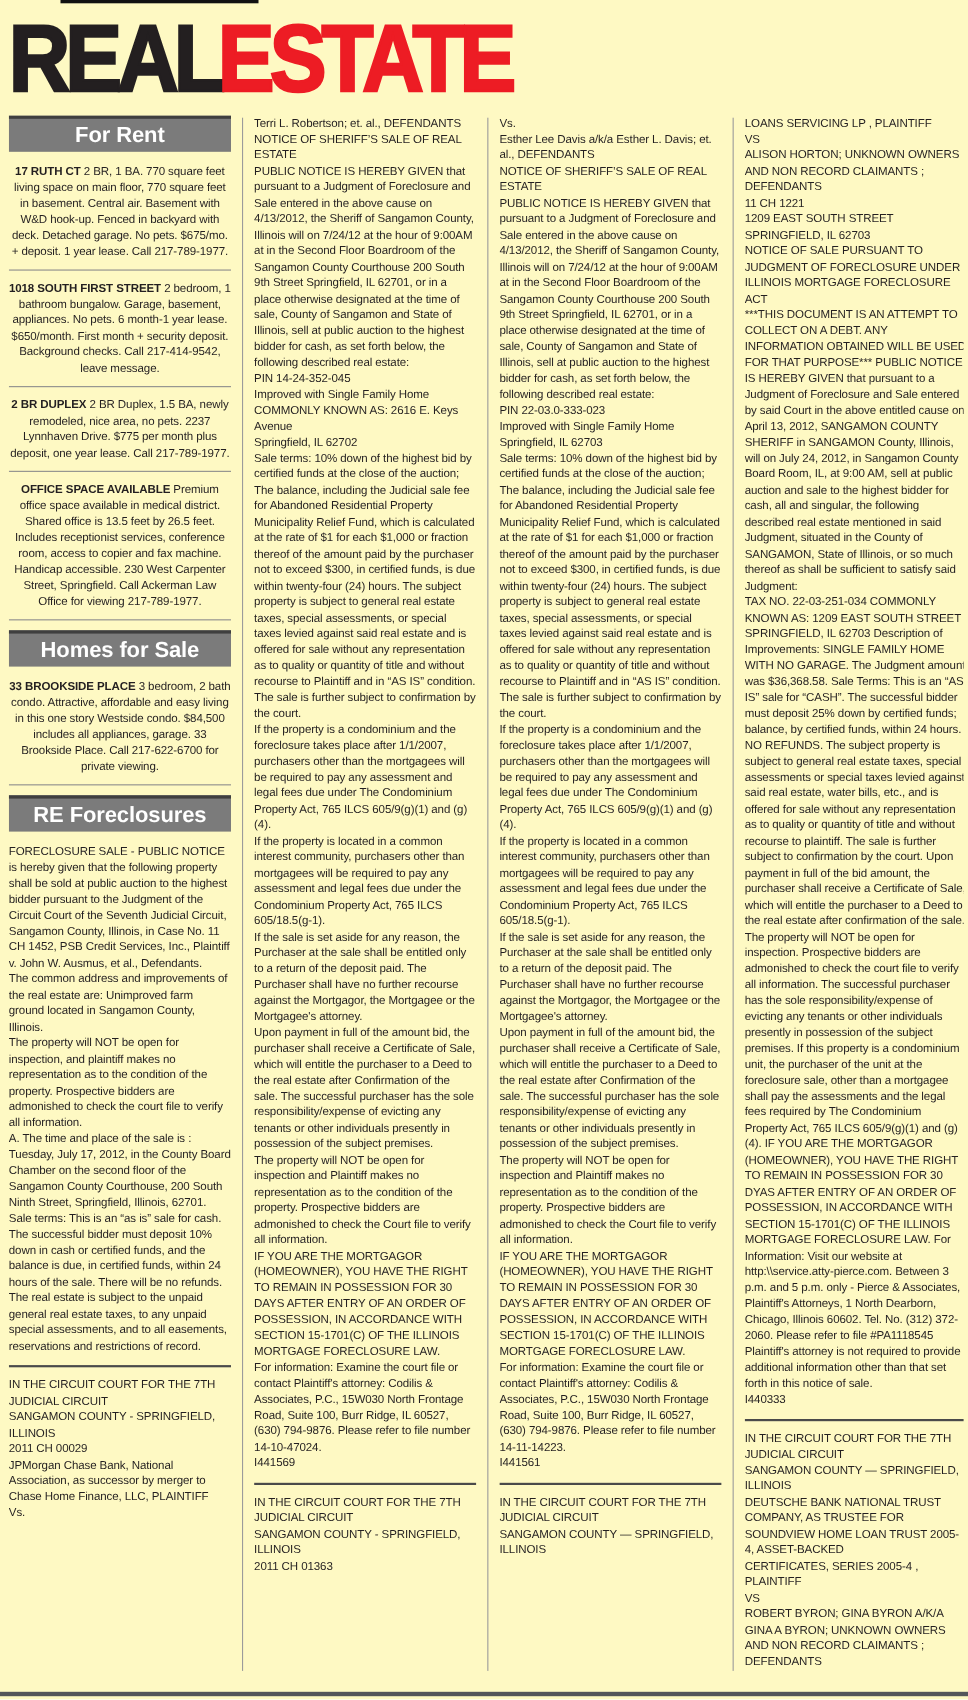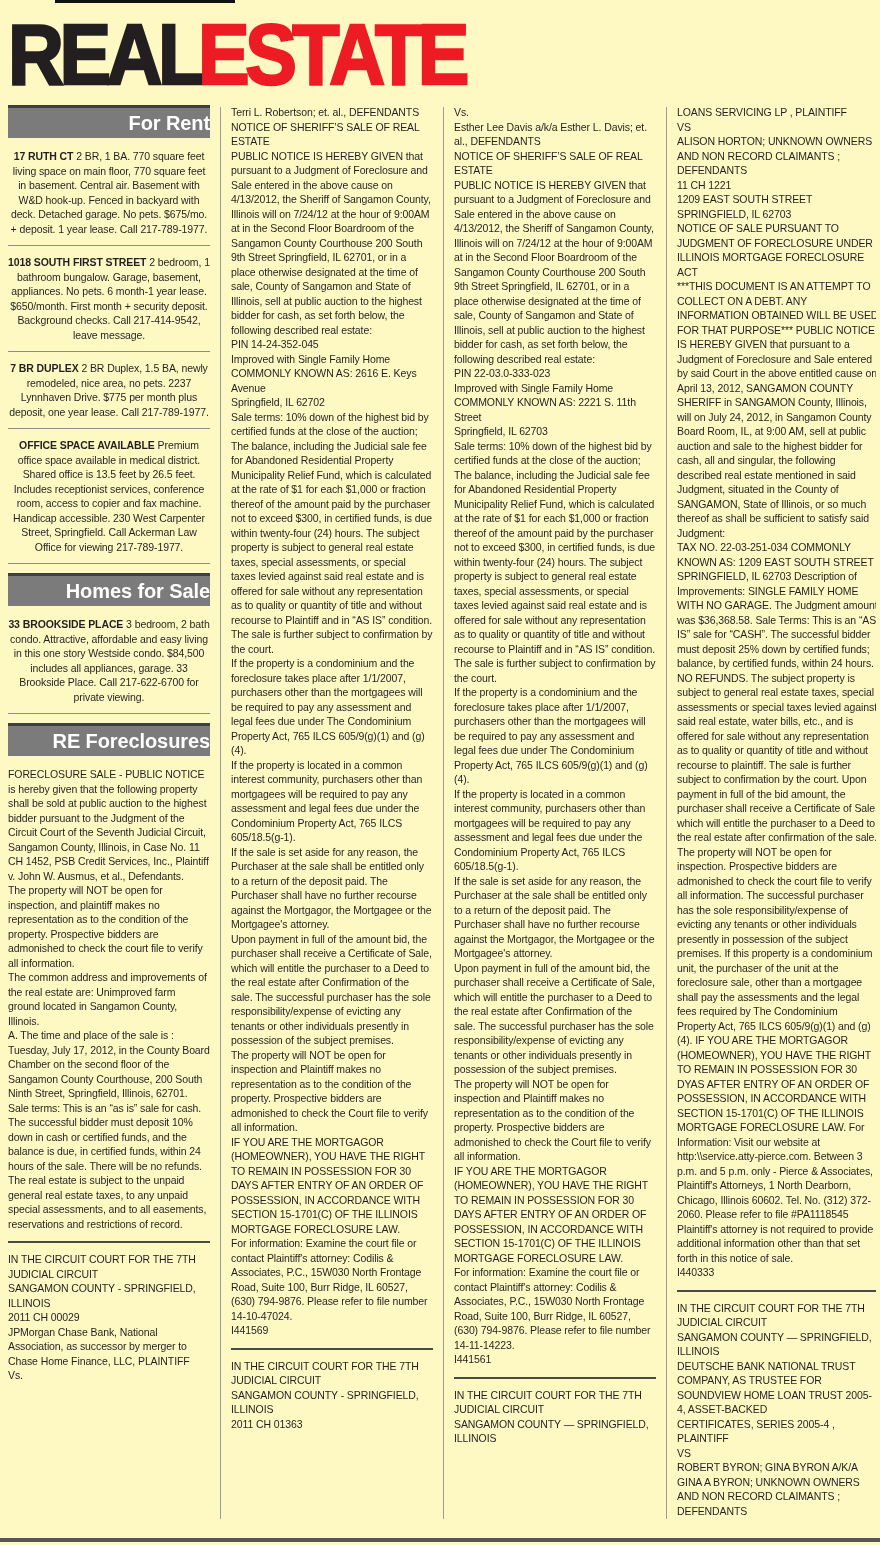--- a/index.html
+++ b/index.html
@@ -63,21 +63,21 @@
     background:#9b9b9b;
     margin:2px 10px 14px 10px;
   }
   .section-header{
     background:var(--bar-bg);
     border-top:3px solid var(--bar-edge);
     color:#fff;
     font-weight:bold;
     font-size:20px;
     line-height:30px;
-    text-align:right;
+    text-align:center;
     margin:0 0 11px 0;
   }
   .ad{margin:0;text-align:center;}
   .ad b{font-weight:bold;}
   .ad-rule{
     border:none;border-top:1px solid var(--rule-light);
     margin:9px 0 9px 0;
   }
   .legal p{margin:0;}
   .notice-rule{
@@ -109,21 +109,21 @@
         <b>17 RUTH CT</b>
         <span>2 BR, 1 BA. 770 square feet living space on main floor, 770 square feet in basement. Central air. Basement with W&amp;D hook-up. Fenced in backyard with deck. Detached garage. No pets. $675/mo. + deposit. 1 year lease. Call 217-789-1977.</span>
       </p>
       <hr class="ad-rule">
       <p class="ad">
         <b>1018 SOUTH FIRST STREET</b>
         <span>2 bedroom, 1 bathroom bungalow. Garage, basement, appliances. No pets. 6 month-1 year lease. $650/month. First month + security deposit. Background checks. Call 217-414-9542, leave message.</span>
       </p>
       <hr class="ad-rule">
       <p class="ad">
-        <b>7 BR DUPLEX</b>
+        <b>2 BR DUPLEX</b>
         <span>2 BR Duplex, 1.5 BA, newly remodeled, nice area, no pets. 2237 Lynnhaven Drive. $775 per month plus deposit, one year lease. Call 217-789-1977.</span>
       </p>
       <hr class="ad-rule">
       <p class="ad">
         <b>OFFICE SPACE AVAILABLE</b>
         <span>Premium office space available in medical district. Shared office is 13.5 feet by 26.5 feet. Includes receptionist services, conference room, access to copier and fax machine. Handicap accessible. 230 West Carpenter Street, Springfield. Call Ackerman Law Office for viewing 217-789-1977.</span>
       </p>
       <hr class="ad-rule">
 
       <div class="section-header">Homes for Sale</div>
@@ -131,22 +131,22 @@
       <p class="ad">
         <b>33 BROOKSIDE PLACE</b>
         <span>3 bedroom, 2 bath condo. Attractive, affordable and easy living in this one story Westside condo. $84,500 includes all appliances, garage.  33 Brookside Place. Call 217-622-6700 for private viewing.</span>
       </p>
       <hr class="ad-rule">
 
       <div class="section-header">RE Foreclosures</div>
 
       <div class="legal">
           <p>FORECLOSURE SALE - PUBLIC NOTICE is hereby given that the following property shall be sold at public auction to the highest bidder pursuant to the Judgment of the Circuit Court of the Seventh Judicial Circuit, Sangamon County, Illinois, in Case No. 11 CH 1452, PSB Credit Services, Inc., Plaintiff v. John W. Ausmus, et al., Defendants.</p>
+          <p>The common address and improvements of the real estate are: Unimproved farm ground located in Sangamon County, Illinois.</p>
           <p>The property will NOT be open for inspection, and plaintiff makes no representation as to the condition of the property.  Prospective bidders are admonished to check the court file to verify all information.</p>
-          <p>The common address and improvements of the real estate are: Unimproved farm ground located in Sangamon County, Illinois.</p>
           <p>A. The time and place of the sale is : Tuesday, July 17, 2012, in the County Board Chamber on the second floor of the Sangamon County Courthouse, 200 South Ninth Street, Springfield, Illinois, 62701.</p>
           <p>Sale terms: This is an “as is” sale for cash.  The successful bidder must deposit 10% down in cash or certified funds, and the balance is due, in certified funds, within 24 hours of the sale.  There will be no refunds.  The real estate is subject to the unpaid general real estate taxes, to any unpaid special assessments, and to all easements, reservations and restrictions of record.</p>
         </div>
       <hr class="notice-rule">
       <div class="legal">
           <p>IN THE CIRCUIT COURT FOR THE 7TH JUDICIAL CIRCUIT</p>
           <p>SANGAMON COUNTY - SPRINGFIELD, ILLINOIS</p>
           <p>2011 CH 00029</p>
           <p>JPMorgan Chase Bank, National Association, as successor by merger to Chase Home Finance, LLC, PLAINTIFF</p>
           <p>Vs.</p>
@@ -185,21 +185,20 @@
     <div class="vrule"></div>
 
     <section class="col">
       <div class="legal">
           <p>Vs.</p>
           <p>Esther Lee Davis a/k/a Esther L. Davis; et. al., DEFENDANTS</p>
           <p>NOTICE OF SHERIFF’S SALE OF REAL ESTATE</p>
           <p>PUBLIC NOTICE IS HEREBY GIVEN that pursuant to a Judgment of Foreclosure and Sale entered in the above cause on 4/13/2012, the Sheriff of Sangamon County, Illinois will on 7/24/12 at the hour of 9:00AM at in the Second Floor Boardroom of the Sangamon County Courthouse 200 South 9th Street Springfield, IL 62701, or in a place otherwise designated at the time of sale, County of Sangamon and State of Illinois, sell at public auction to the highest bidder for cash, as set forth below, the following described real estate:</p>
           <p>PIN 22-03.0-333-023</p>
           <p>Improved with Single Family Home</p>
-          <p>COMMONLY KNOWN AS:  2221 S. 11th Street</p>
           <p>Springfield, IL 62703</p>
           <p>Sale terms: 10% down of the highest bid by certified funds at the close of the auction;  The balance, including the Judicial sale fee for Abandoned Residential Property Municipality Relief Fund, which is calculated at the rate of $1 for each $1,000 or fraction thereof of the amount paid by the purchaser not to exceed $300, in certified funds, is due within twenty-four (24) hours. The subject property is subject to general real estate taxes, special assessments, or special taxes levied against said real estate and is offered for sale without any representation as to quality or quantity of title and without recourse to Plaintiff and in “AS IS” condition. The sale is further subject to confirmation by the court.</p>
           <p>If the property is a condominium and the foreclosure takes place after 1/1/2007, purchasers other than the mortgagees will be required to pay any assessment and legal fees due under The Condominium Property Act, 765 ILCS 605/9(g)(1) and (g)(4).</p>
           <p>If the property is located in a common interest community, purchasers other than mortgagees will be required to pay any assessment and legal fees due under the Condominium Property Act, 765 ILCS 605/18.5(g-1).</p>
           <p>If the sale is set aside for any reason, the Purchaser at the sale shall be entitled only to a return of the deposit paid. The Purchaser shall have no further recourse against the Mortgagor, the Mortgagee or the Mortgagee's attorney.</p>
           <p>Upon payment in full of the amount bid, the purchaser shall receive a Certificate of Sale, which will entitle the purchaser to a Deed to the real estate after Confirmation of the sale.  The successful purchaser has the sole responsibility/expense of evicting any tenants or other individuals presently in possession of the subject premises.</p>
           <p>The property will NOT be open for inspection and Plaintiff makes no representation as to the condition of the property. Prospective bidders are admonished to check the Court file to verify all information.</p>
           <p>IF YOU ARE THE MORTGAGOR (HOMEOWNER), YOU HAVE THE RIGHT TO REMAIN IN POSSESSION FOR 30 DAYS AFTER ENTRY OF AN ORDER OF POSSESSION, IN ACCORDANCE WITH SECTION 15-1701(C) OF THE ILLINOIS MORTGAGE FORECLOSURE LAW.</p>
           <p>For information: Examine the court file or contact Plaintiff's attorney: Codilis &amp; Associates, P.C., 15W030 North Frontage Road, Suite 100, Burr Ridge, IL 60527, (630) 794-9876. Please refer to file number 14-11-14223.</p>
           <p>I441561</p>

